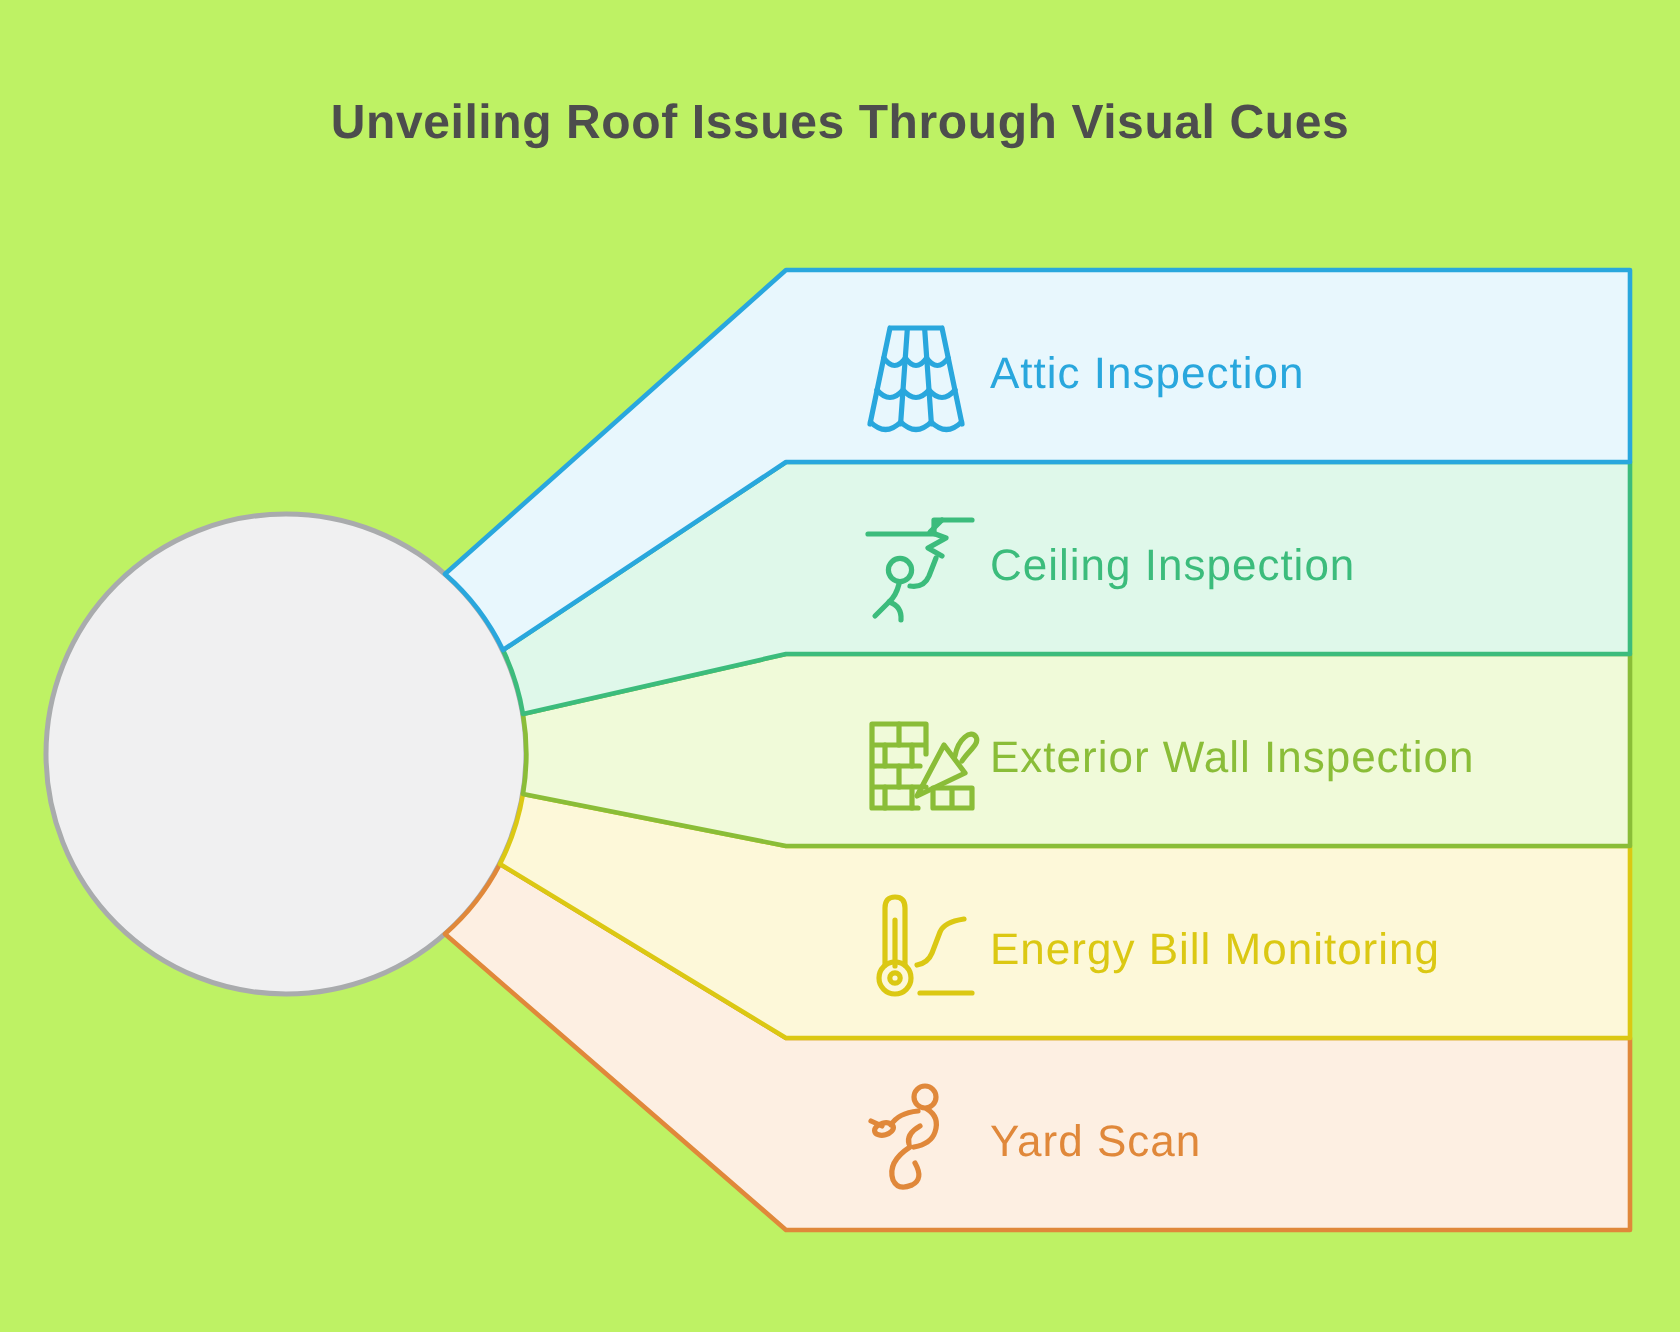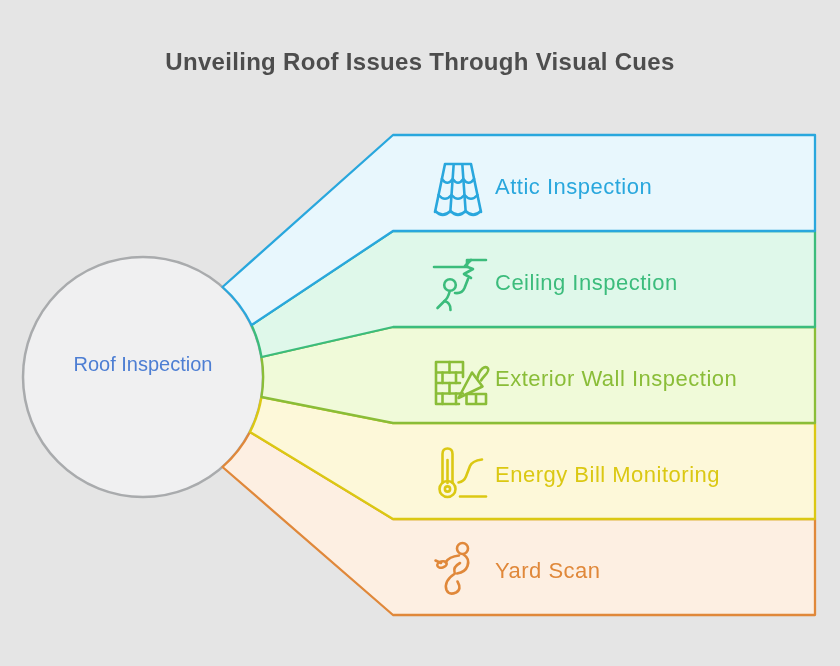--- a/index.html
+++ b/index.html
@@ -1,17 +1,17 @@
 <!DOCTYPE html>
 <html><head>
 <meta charset="utf-8">
 <style>
   html,body { margin:0; padding:0; background:#ffffff; }
   .canvas {
-    position:relative; width:840px; height:666px; background:#e5e5e5;
+    position:relative; width:840px; height:666px; background:#bef264;
     font-family:"Liberation Sans", sans-serif; overflow:hidden;
   }
   .title {
     position:absolute; left:0; top:47px; width:840px;
     text-align:center; font-size:24px; font-weight:bold;
     color:#4d4d4d; letter-spacing:0.3px; line-height:30px;
   }
   .diagram { position:absolute; left:0; top:0; }
   .center-label {
     position:absolute; left:33px; top:352px; width:220px;
@@ -95,16 +95,15 @@
     </g>
 
     <text x="495" y="194" fill="#29a7dd">Attic Inspection</text>
     <text x="495" y="290" fill="#3cbc7c">Ceiling Inspection</text>
     <text x="495" y="386" fill="#8abd38">Exterior Wall Inspection</text>
     <text x="495" y="482" fill="#dbc813">Energy Bill Monitoring</text>
     <text x="495" y="578" fill="#e0883a">Yard Scan</text>
   </svg>
 
   <div class="center-label">
-    <span>Roof Inspection</span>
   </div>
 
 </div>
 
 </body></html>

